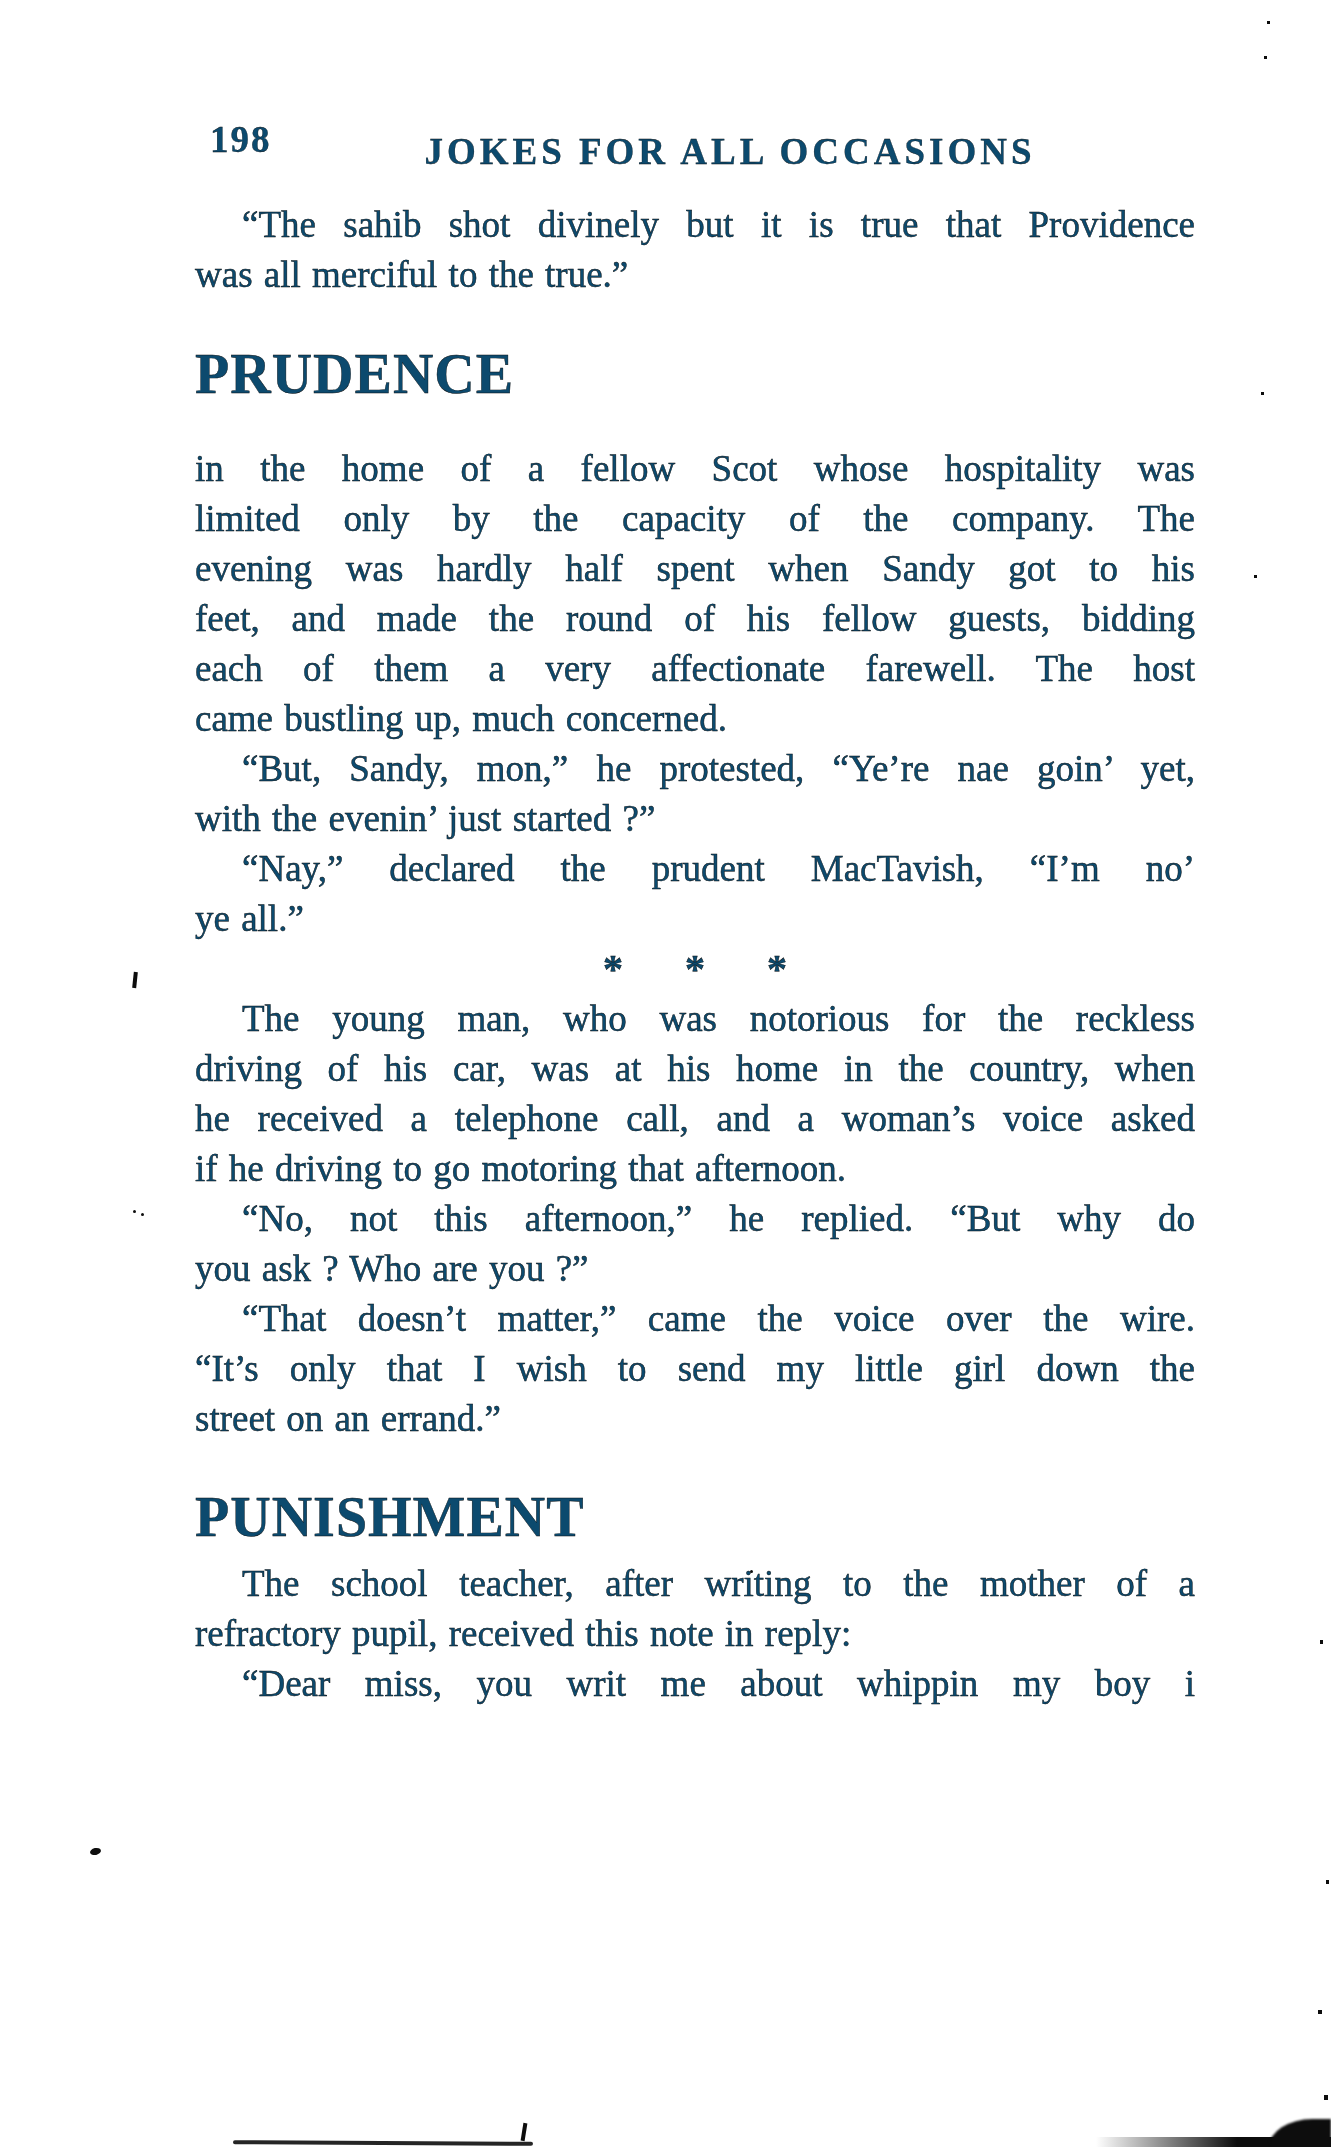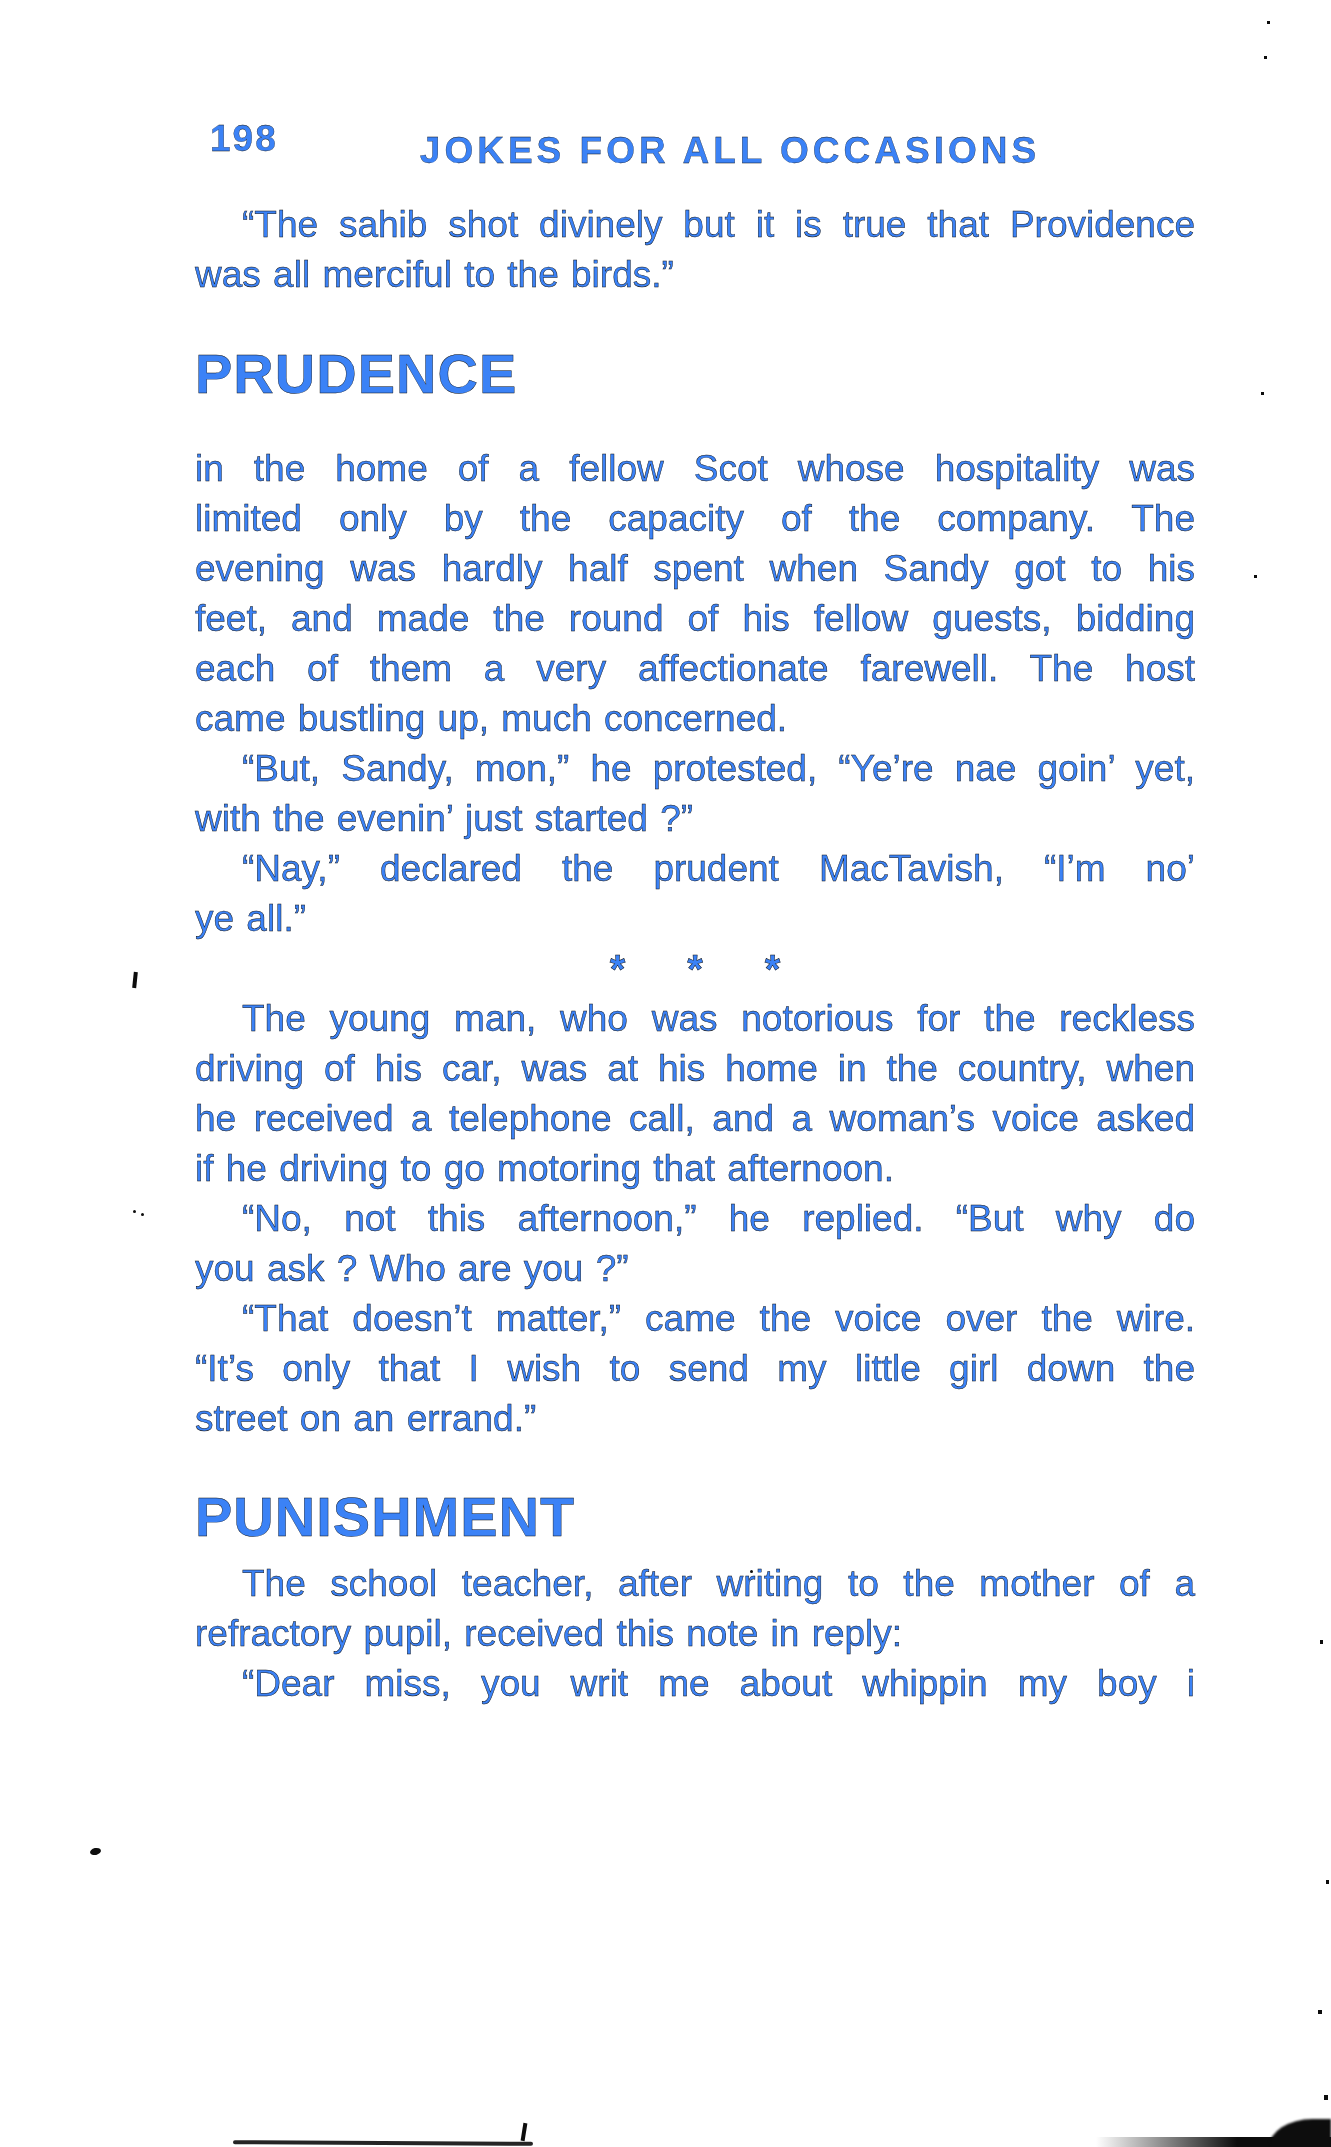--- a/index.html
+++ b/index.html
@@ -1,22 +1,22 @@
 <!DOCTYPE html>
 <html><head>
 <meta charset="utf-8">
 <style>
   html,body { margin:0; padding:0; background:#e8e8e8; }
   .page {
     position:relative;
     width:1331px; height:2147px;
     background:#ffffff;
     overflow:hidden;
-    font-family:Liberation Sans, sans-serif;
-    color:#3b82f6;
+    font-family:Liberation Serif, serif;
+    color:#0c4a6e;
   }
   .column {
     position:absolute;
     left:195px; top:0;
     width:1000px;
   }
   
   .runhead {
     position:relative;
     margin-top:118px;
@@ -85,21 +85,21 @@
 <div class="page">
   <div class="column">
 
     <div class="runhead">
       <span class="pageno">198</span>
       <span class="runtitle">JOKES FOR ALL OCCASIONS</span>
     </div>
 
     <div class="para mt-para1">
       <div class="ln ind">“The sahib shot divinely but it is true that Providence</div>
-      <div class="ln end">was all merciful to the birds.”</div>
+      <div class="ln end">was all merciful to the true.”</div>
     </div>
 
     <h2 class="heading mt-prudence">PRUDENCE</h2>
 
     <div class="para mt-sandy">
       <div class="ln">in the home of a fellow Scot whose hospitality was</div>
       <div class="ln">limited only by the capacity of the company.  The</div>
       <div class="ln">evening was hardly half spent when Sandy got to his</div>
       <div class="ln">feet, and made the round of his fellow guests, bidding</div>
       <div class="ln">each of them a very affectionate farewell.  The host</div>

